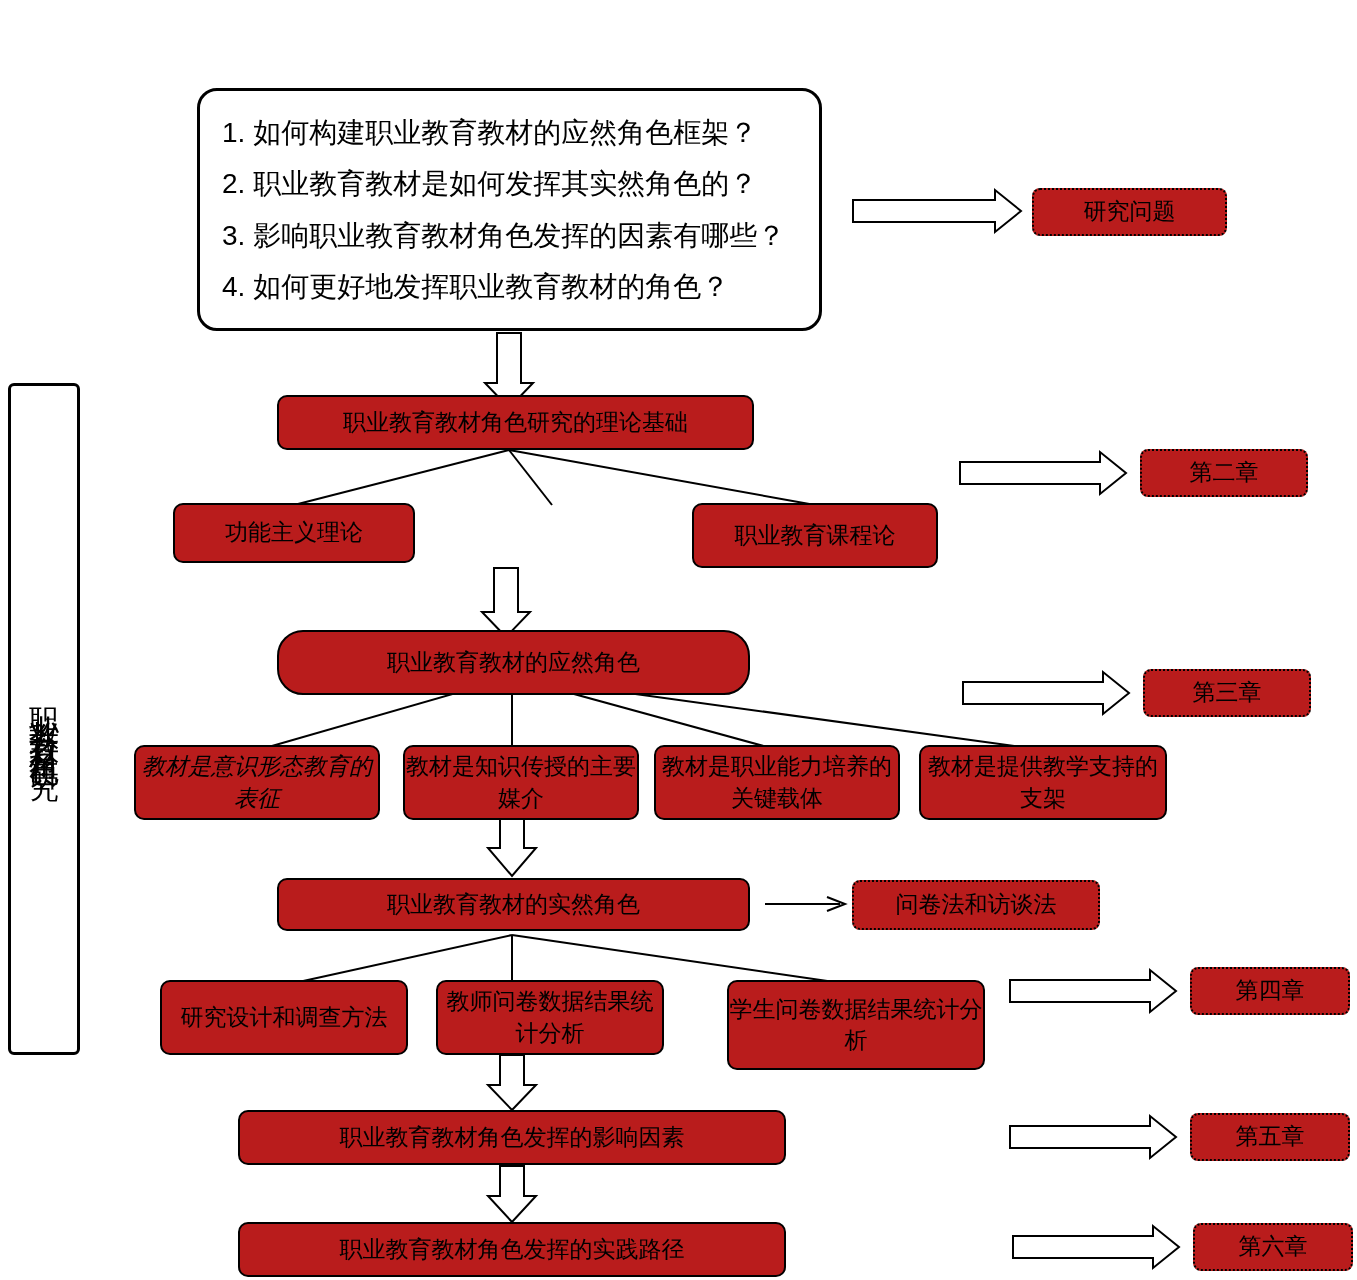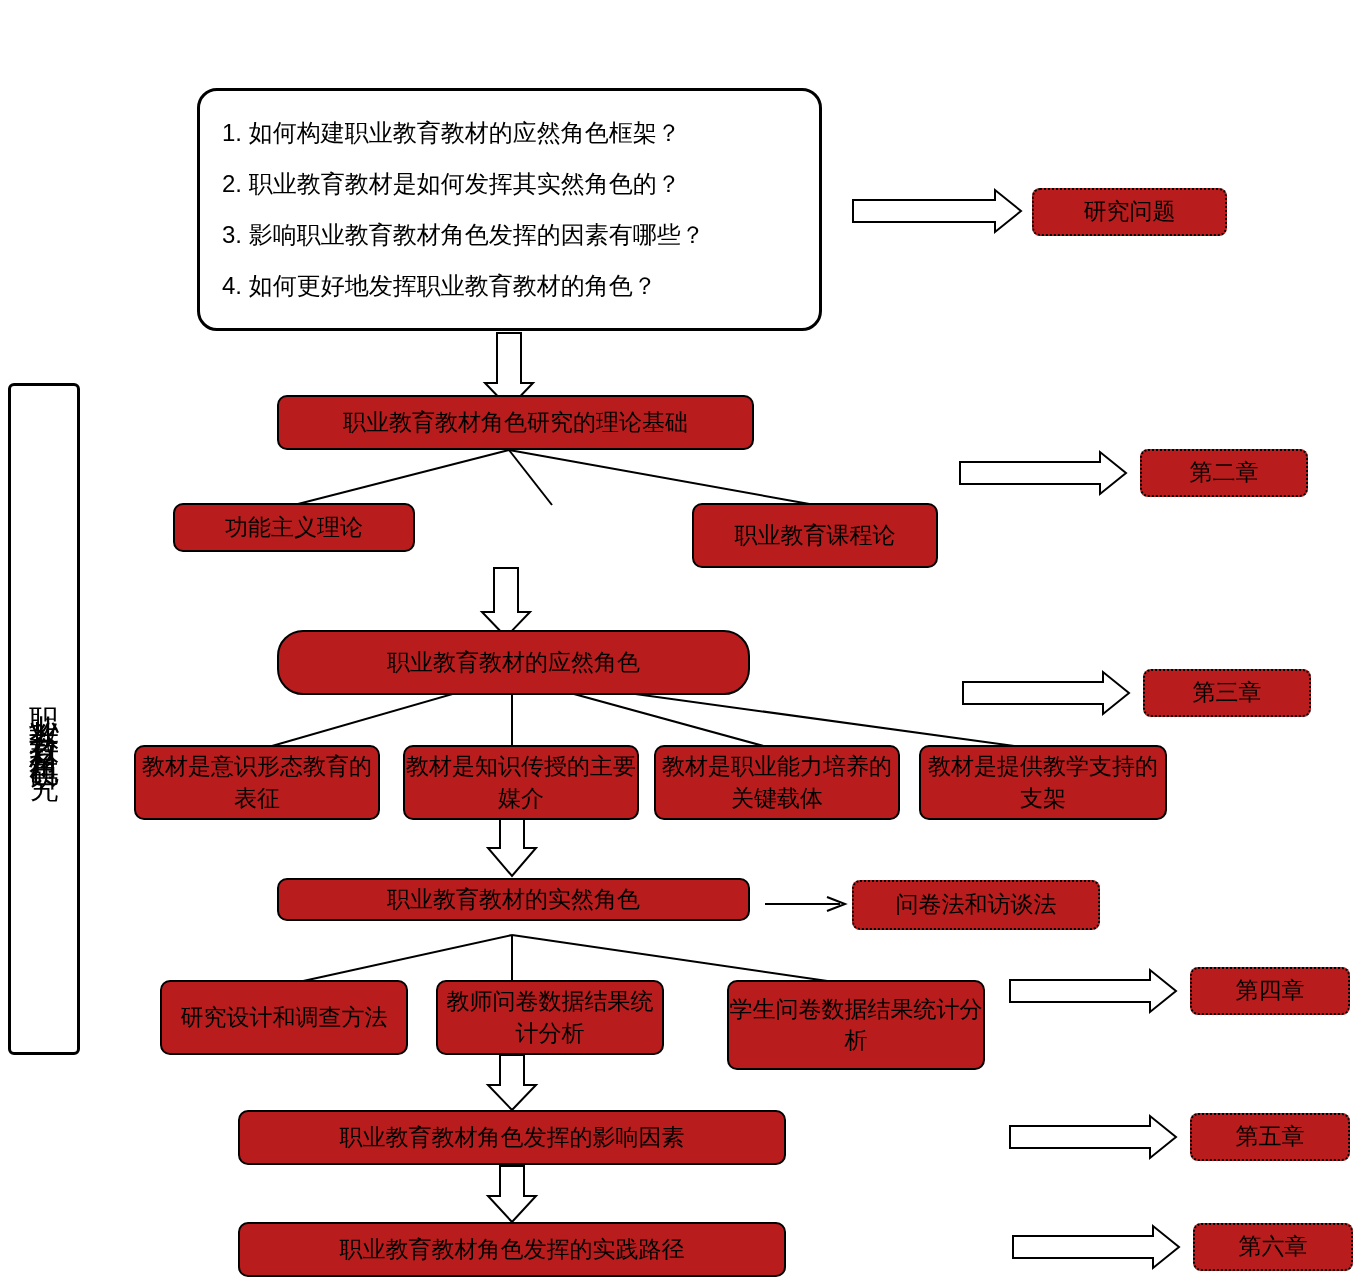--- a/index.html
+++ b/index.html
@@ -71,21 +71,21 @@
     height: 243px;
     border: 3px solid #000;
     border-radius: 20px;
     box-sizing: border-box;
     padding: 16px 22px;
     display: flex;
     flex-direction: column;
     justify-content: space-around;
   }
   #questions-box .q {
-    font-size: 24px;
+    font-size: 28px;
     line-height: 1.25;
     white-space: nowrap;
   }
   svg.arrows {
     position: absolute;
     left: 0;
     top: 0;
     width: 1357px;
     height: 1280px;
     pointer-events: none;
@@ -159,31 +159,31 @@
   <div class="box dotted" style="left:1190px; top:967px; width:160px; height:48px;">第四章</div>
 
   <div class="box dotted" style="left:1190px; top:1113px; width:160px; height:48px;">第五章</div>
 
   <div class="box dotted" style="left:1193px; top:1223px; width:160px; height:48px;">第六章</div>
 
   <div class="box dotted" style="left:852px; top:880px; width:248px; height:50px;">问卷法和访谈法</div>
 
   <div class="box rounded" style="left:277px; top:395px; width:477px; height:55px;">职业教育教材角色研究的理论基础</div>
 
-  <div class="box rounded" style="left:173px; top:503px; width:242px; height:49px;">功能主义理论</div>
+  <div class="box rounded" style="left:173px; top:503px; width:242px; height:60px;">功能主义理论</div>
   <div class="box rounded" style="left:692px; top:503px; width:246px; height:65px;">职业教育课程论</div>
 
   <div class="box rounded" style="left:277px; top:630px; width:473px; height:65px;border-radius:26px;">职业教育教材的应然角色</div>
 
-  <div class="box rounded multiline" style="left:134px; top:745px; width:246px; height:75px;">教材是意识形态教育的表征</div>
+  <div class="box rounded multiline" style="left:134px; top:745px; width:246px; height:75px;font-style:italic;">教材是意识形态教育的表征</div>
   <div class="box rounded multiline" style="left:403px; top:745px; width:236px; height:75px;">教材是知识传授的主要媒介</div>
   <div class="box rounded multiline" style="left:654px; top:745px; width:246px; height:75px;">教材是职业能力培养的关键载体</div>
   <div class="box rounded multiline" style="left:919px; top:745px; width:248px; height:75px;">教材是提供教学支持的支架</div>
 
-  <div class="box rounded" style="left:277px; top:878px; width:473px; height:43px;">职业教育教材的实然角色</div>
+  <div class="box rounded" style="left:277px; top:878px; width:473px; height:53px;">职业教育教材的实然角色</div>
 
   <div class="box rounded multiline" style="left:160px; top:980px; width:248px; height:75px;">研究设计和调查方法</div>
   <div class="box rounded multiline" style="left:436px; top:980px; width:228px; height:75px;">教师问卷数据结果统计分析</div>
   <div class="box rounded multiline" style="left:727px; top:980px; width:258px; height:90px;">学生问卷数据结果统计分析</div>
 
   <div class="box rounded" style="left:238px; top:1110px; width:548px; height:55px;">职业教育教材角色发挥的影响因素</div>
 
   <div class="box rounded" style="left:238px; top:1222px; width:548px; height:55px;">职业教育教材角色发挥的实践路径</div>
 
 </div>

